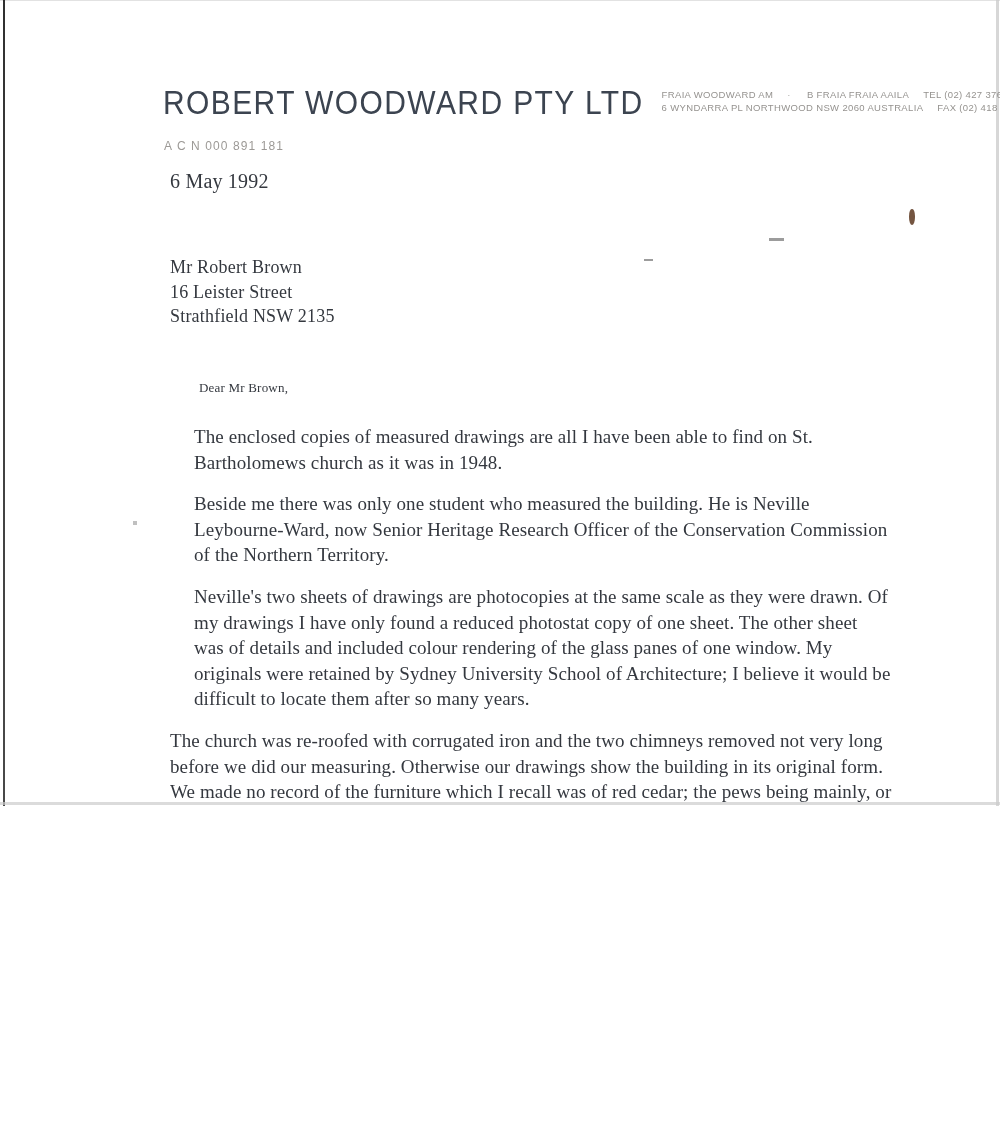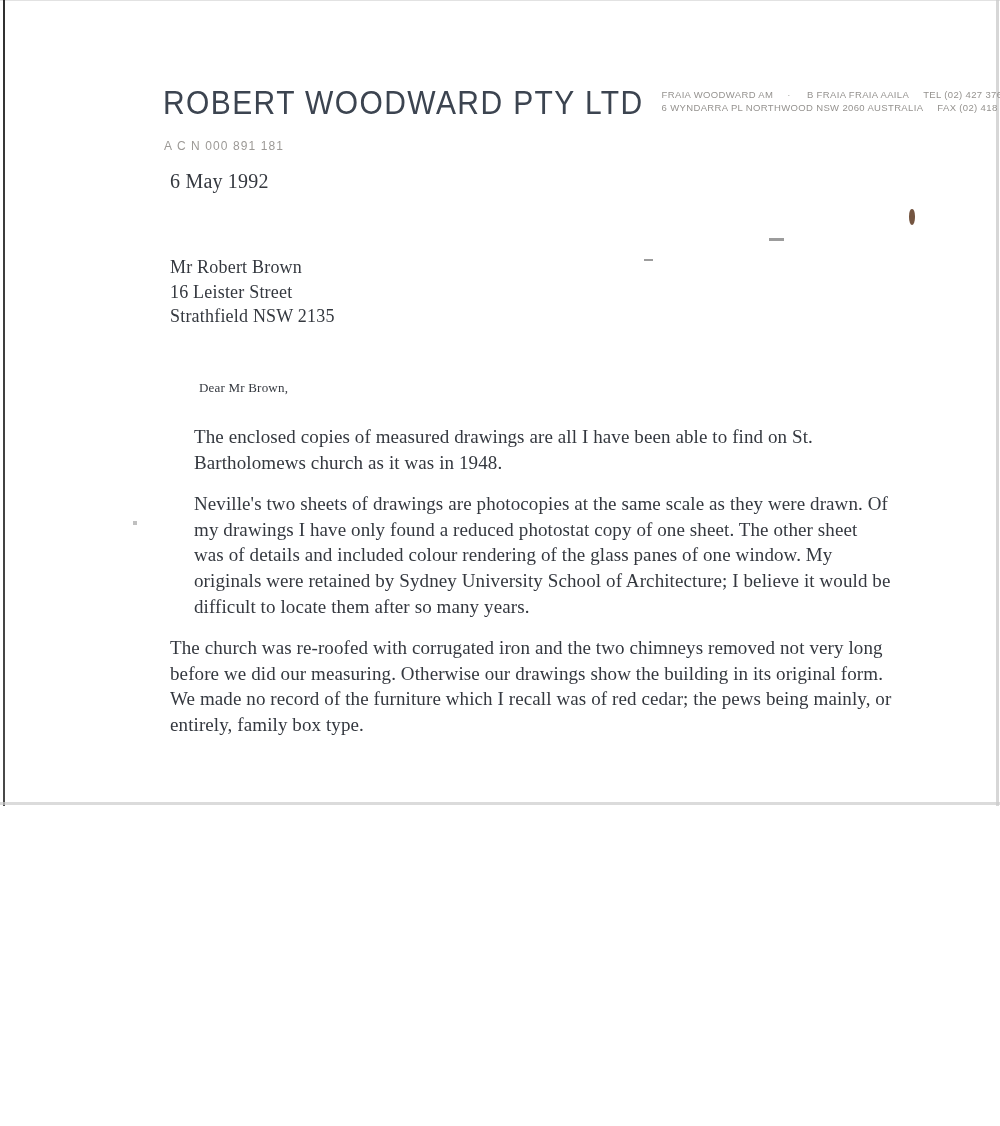--- a/index.html
+++ b/index.html
@@ -237,20 +237,21 @@
   <div class="letter-date">6 May 1992</div>
 
   <div class="recipient">Mr Robert Brown
 16 Leister Street
 Strathfield  NSW  2135</div>
 
   <div class="salutation">Dear Mr Brown,</div>
 
   <div class="body-block">
     <p class="body-para p-gap">The enclosed copies of measured drawings are all I have been able to find on St. Bartholomews church as it was in 1948.</p>
+    <p class="body-para p-gap">Beside me there was only one student who measured the building. He is Neville Leybourne-Ward, now Senior Heritage Research Officer of the Conservation Commission of the Northern Territory.</p>
     <p class="body-para p-gap">Neville's two sheets of drawings are photocopies at the same scale as they were drawn. Of my drawings I have only found a reduced photostat copy of one sheet. The other sheet was of details and included colour rendering of the glass panes of one window. My originals were retained by Sydney University School of Architecture; I believe it would be difficult to locate them after so many years.</p>
     <p class="body-para">The church was re-roofed with corrugated iron and the two chimneys removed not very long before we did our measuring. Otherwise our drawings show the building in its original form. We made no record of the furniture which I recall was of red cedar; the pews being mainly, or entirely, family box type.</p>
   </div>
 
   <div class="closing">I hope this information will be helpful.</div>
 
   <div class="valediction">Yours faithfully,</div>
 
   <div class="signature" title="R. Woodward">
     <svg viewBox="0 0 360 80" xmlns="http://www.w3.org/2000/svg" aria-label="signature">

